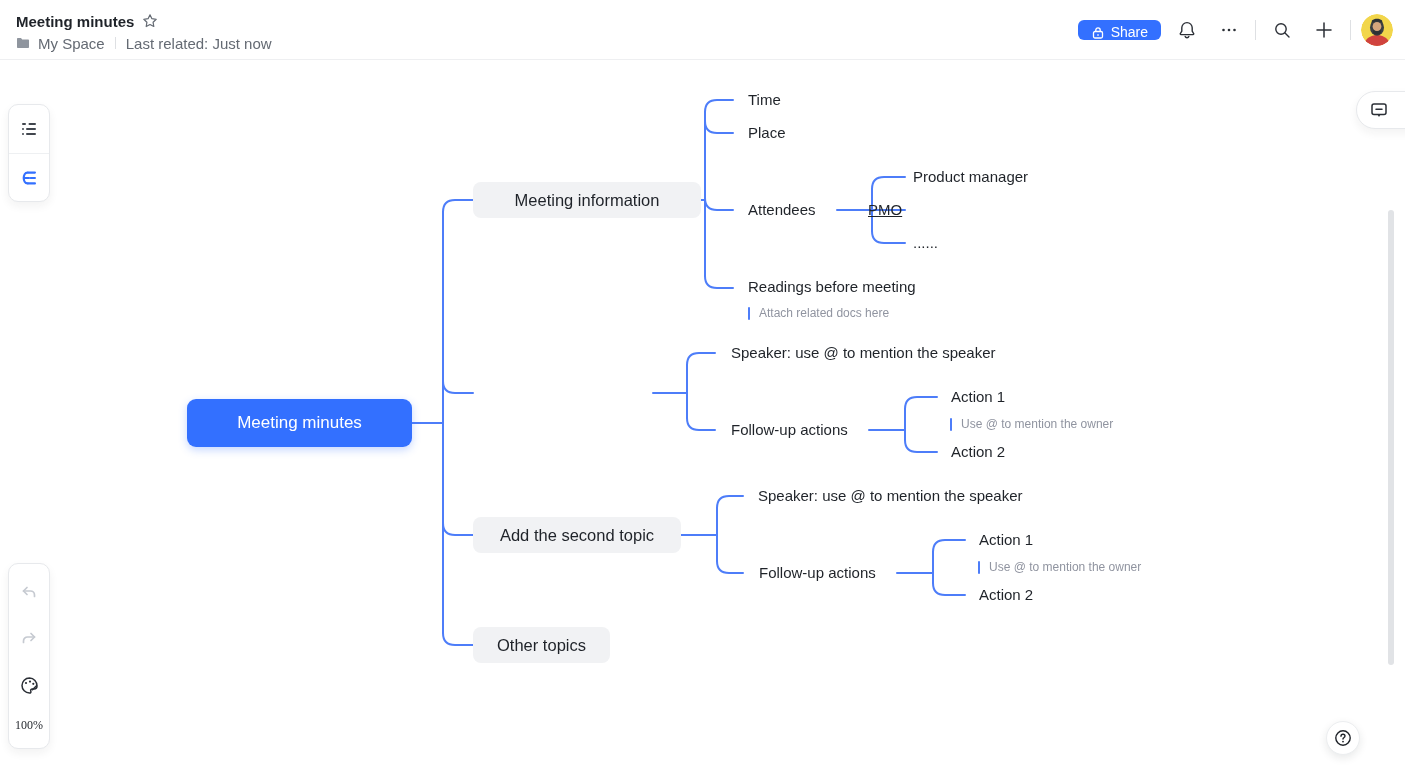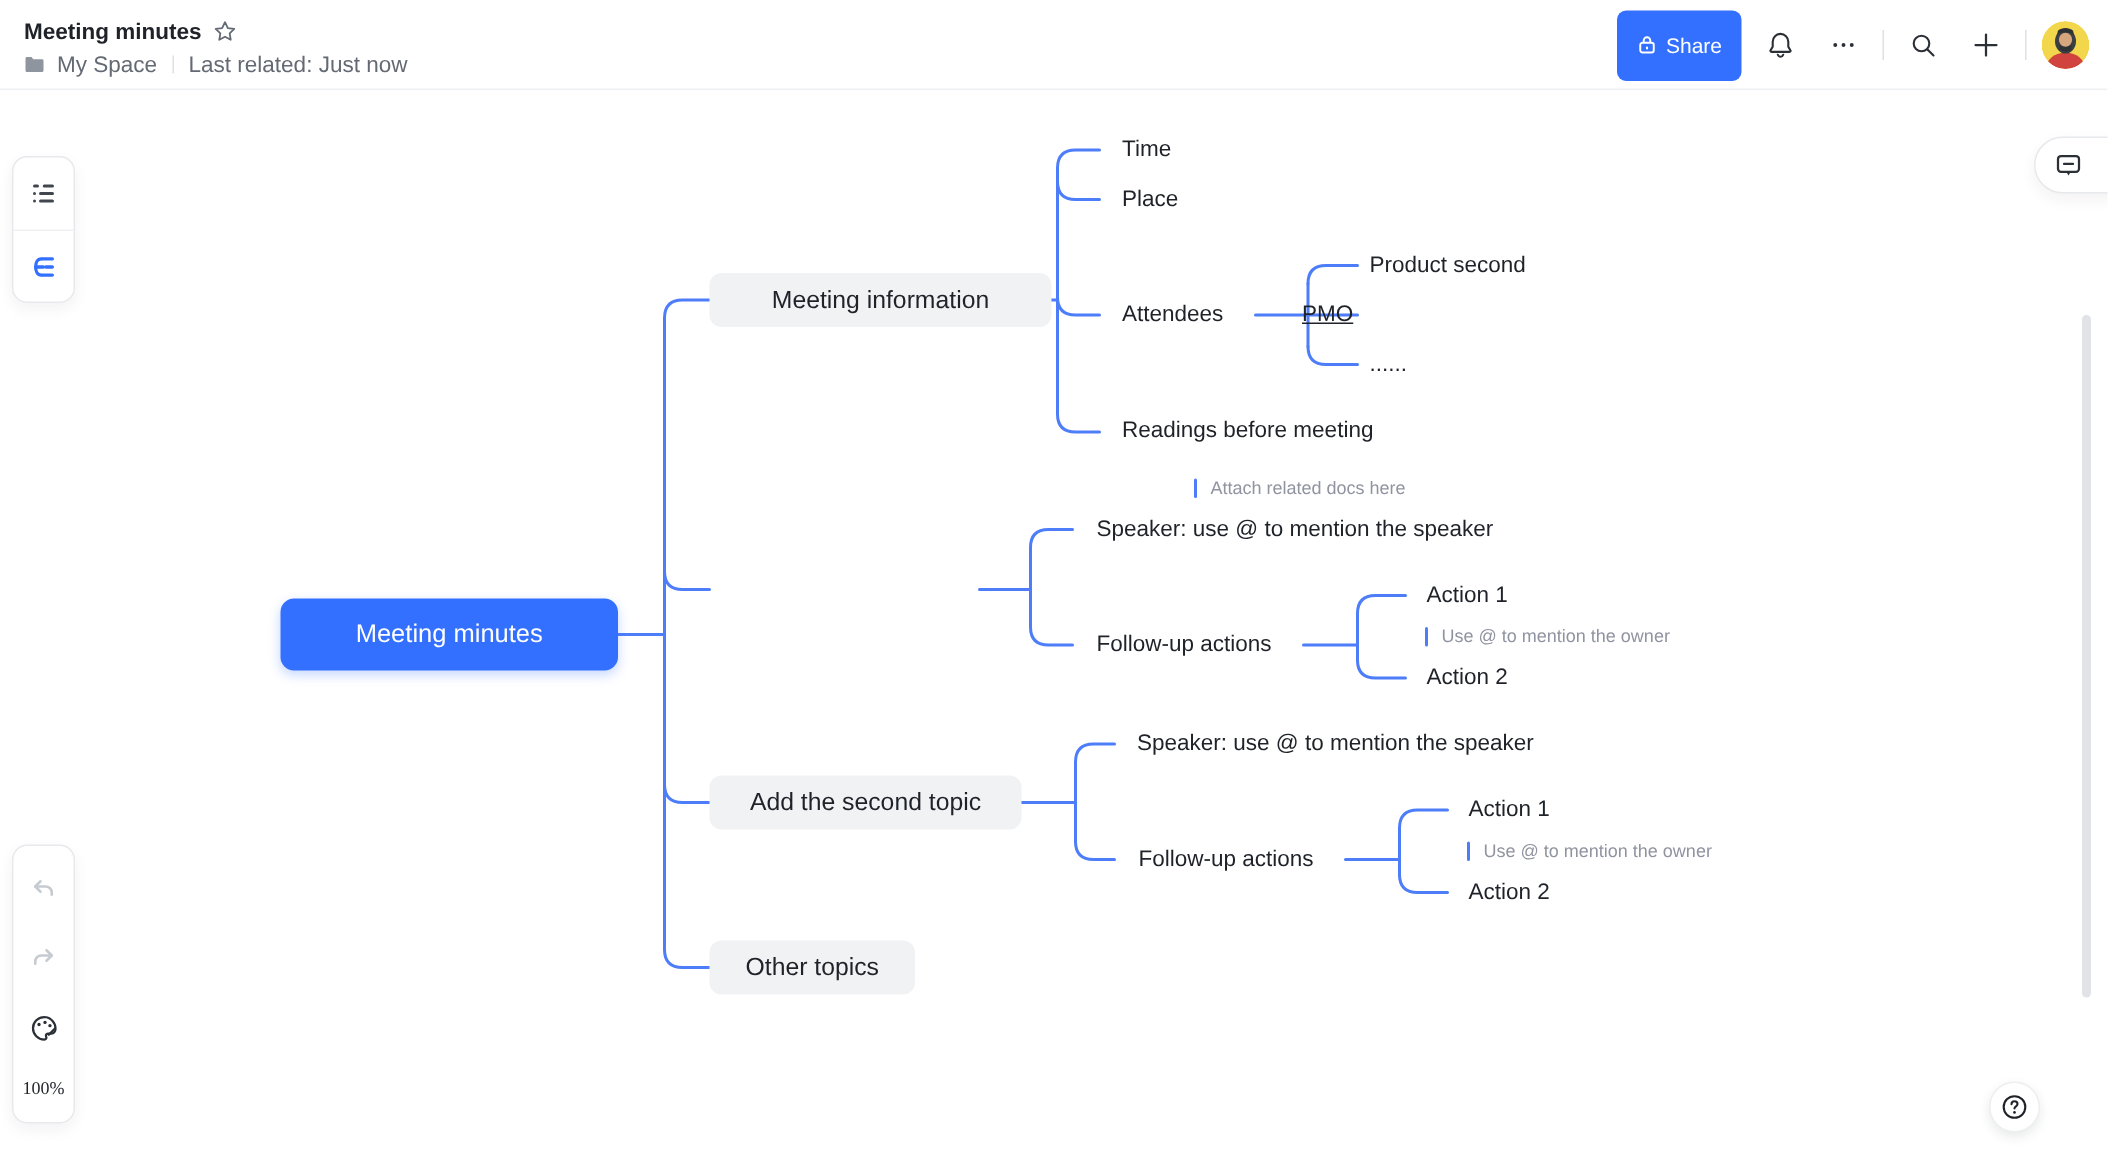--- a/index.html
+++ b/index.html
@@ -13,21 +13,21 @@
   .header-left { position:absolute; left:16px; top:10px; }
   .title-row { display:flex; align-items:center; gap:8px; height:22px; }
   .doc-title { font-size:15px; font-weight:600; color:#1f2329; }
   .star { color:#646a73; display:flex; }
   .meta-row { display:flex; align-items:center; gap:8px; margin-top:3px; height:16px;
     font-size:15px; color:#646a73; }
   .meta-row .folder { display:flex; }
   .meta-divider { width:1px; height:12px; background:#dee0e3; margin:0 2px; }
   .header-right { position:absolute; right:12px; top:0; height:60px;
     display:flex; align-items:center; gap:10px; }
-  .share-btn { display:flex; align-items:center; gap:6px; height:47px; padding:0 13px;
+  .share-btn { display:flex; align-items:flex-end; gap:6px; height:20px; padding:0 13px;
     background:#3370ff; color:#fff; border:none; border-radius:6px;
     font-size:14px; cursor:pointer; }
   .icon-btn { width:32px; height:32px; border-radius:6px; display:flex;
     align-items:center; justify-content:center; color:#2b2f36; cursor:pointer;
     background:transparent; border:none; }
   .hdr-divider { width:1px; height:20px; background:#dee0e3; }
   .avatar { width:32px; height:32px; border-radius:50%; overflow:hidden; cursor:pointer; }
 
   
   .canvas { position:absolute; left:0; top:61px; width:1405px; height:705px; background:#fff; }
@@ -209,25 +209,25 @@
 
     <div class="node root-node">Meeting minutes</div>
 
     <div class="node pill" style="left:473px; top:121px; width:228px;">Meeting information</div>
     <div class="node pill" style="left:473px; top:456px; width:208px;">Add the second topic</div>
     <div class="node pill" style="left:473px; top:566px; width:137px;">Other topics</div>
 
     <div class="node leaf" style="left:748px; top:29px;">Time</div>
     <div class="node leaf" style="left:748px; top:62px;">Place</div>
     <div class="node leaf" style="left:748px; top:139px;">Attendees</div>
-    <div class="node leaf" style="left:913px; top:106px;">Product second</div>
+    <div class="node leaf" style="left:913px; top:106px;">Product manager</div>
     <div class="node leaf" style="left:868px; top:139px;text-decoration:underline;">PMO</div>
     <div class="node leaf" style="left:913px; top:172px;">......</div>
     <div class="node leaf" style="left:748px; top:216px;">Readings before meeting</div>
-    <div class="node note" style="left:748px; top:256px;margin-left:48px;">
+    <div class="node note" style="left:748px; top:244px;">
       <span class="note-bar"></span>
       <span class="note-text">Attach related docs here</span>
     </div>
 
     <div class="node leaf" style="left:731px; top:282px;">Speaker: use @ to mention the speaker</div>
     <div class="node leaf" style="left:731px; top:359px;">Follow-up actions</div>
     <div class="node leaf" style="left:951px; top:326px;">Action 1</div>
     <div class="node note" style="left:950px; top:355px;">
       <span class="note-bar"></span>
       <span class="note-text">Use @ to mention the owner</span>

